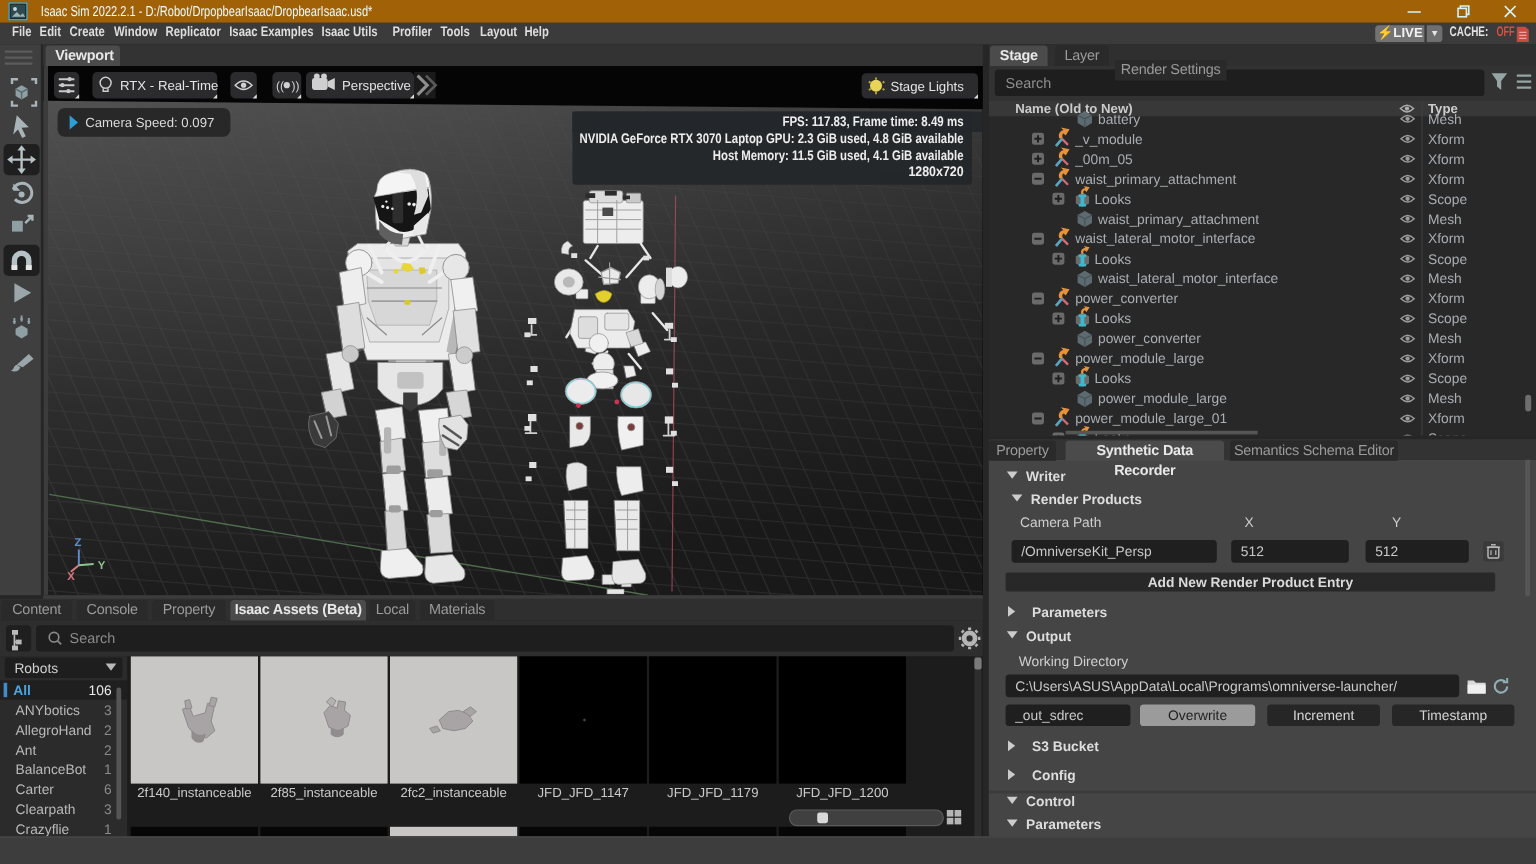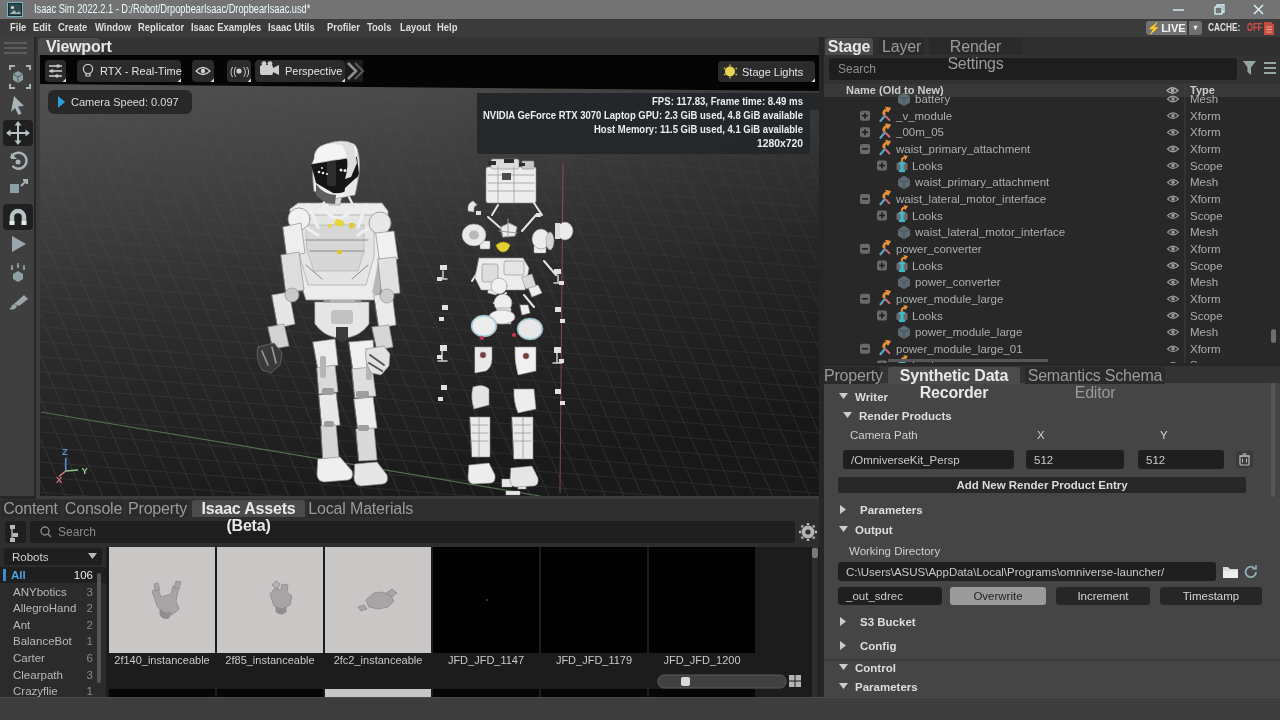--- a/index.html
+++ b/index.html
@@ -1,36 +1,36 @@
 <!DOCTYPE html>
 <html><head>
 <meta charset="utf-8">
 <style>
   * { margin:0; padding:0; box-sizing:border-box; }
   html,body { width:1280px; height:720px; overflow:hidden; background:#262626;
     font-family:"Liberation Sans", sans-serif; }
   .abs { position:absolute; }
   
   #titlebar { position:absolute; left:0; top:0; width:1280px; height:19px;
-    background:#737373; color:#eafcff; font-size:12px;padding-left:24px; }
+    background:#a16207; color:#eafcff; font-size:12px;padding-left:24px; }
   #titlebar .ticon { position:absolute; left:7px; top:2px; width:16px; height:15px;
     background:#1c2b2e; border:1px solid #6fb9c2; }
   #titlebar .ttext { position:absolute; left:34px; top:2px; white-space:nowrap;
     font-size:12px; color:#e9fbff; transform:scaleX(0.77); transform-origin:left center; }
   
   #menubar { position:absolute; left:0; top:19px; width:1280px; height:18px;
     background:#3b3b3b; color:#dedede; font-size:12px; font-weight:bold; }
   #menubar .mi { position:absolute; top:2px; white-space:nowrap;
     transform:scaleX(0.82); transform-origin:left center; font-size:11.5px; }
   
   #ltoolbar { position:absolute; left:0; top:37px; width:34px; height:459px;
     background:#3f3f3f; }
   
   .tabbar { position:absolute; background:#333333; }
-  .tab { position:absolute; top:1px; height:17px; font-size:16px; line-height:17px;
+  .tab { position:absolute; top:1px; height:17px; font-size:12px; line-height:17px;
     color:#9a9a9a; background:#2a2a2a; border-radius:3px 3px 0 0; text-align:center;
     letter-spacing:-0.2px; }
   .tab.active { background:#4b4b4b; color:#e8e8e8; font-weight:bold; }
   
   #vp-tabbar { left:36px; top:37px; width:783px; height:18px; background:#333; }
   #viewport { position:absolute; left:36px; top:55px; width:783px; height:441px;
     background:#0a0a0a; overflow:hidden; }
   
   #stagepanel { position:absolute; left:824px; top:37px; width:456px; height:326px;
     background:#2a2a2a; }
@@ -762,21 +762,21 @@
 <text x="366" y="332.4">Scope</text>
 </g>
 
   <rect x="447" y="292" width="5" height="14" rx="2.5" fill="#6e6e6e"></rect>
   <rect x="64" y="322" width="160" height="3" fill="#565656"></rect>
 </svg>
 </div>
 <div class="tabbar" id="stagetabs">
   <div class="tab active" style="left:1px;width:48px;">Stage</div>
   <div class="tab" style="left:55px;width:45px;">Layer</div>
-  <div class="tab" style="left:105px;width:93px;">Render Settings</div>
+  <div class="tab" style="left:105px;width:93px;margin-top:12px;">Render Settings</div>
 </div>
 
 <div id="sdrpanel">
 <svg width="456" height="314" viewBox="0 0 456 314" font-family="Liberation Sans, sans-serif">
   <rect width="456" height="314" fill="#454545"></rect>
       <g transform="translate(0,-16)">
   <g font-size="11.5" font-weight="bold" fill="#dddddd">
     <path d="M15 26 h9 l-4.5 6 z" fill="#cccccc"></path>
     <text x="31" y="34">Writer</text>
     <path d="M19 45 h9 l-4.5 6 z" fill="#cccccc"></path>

